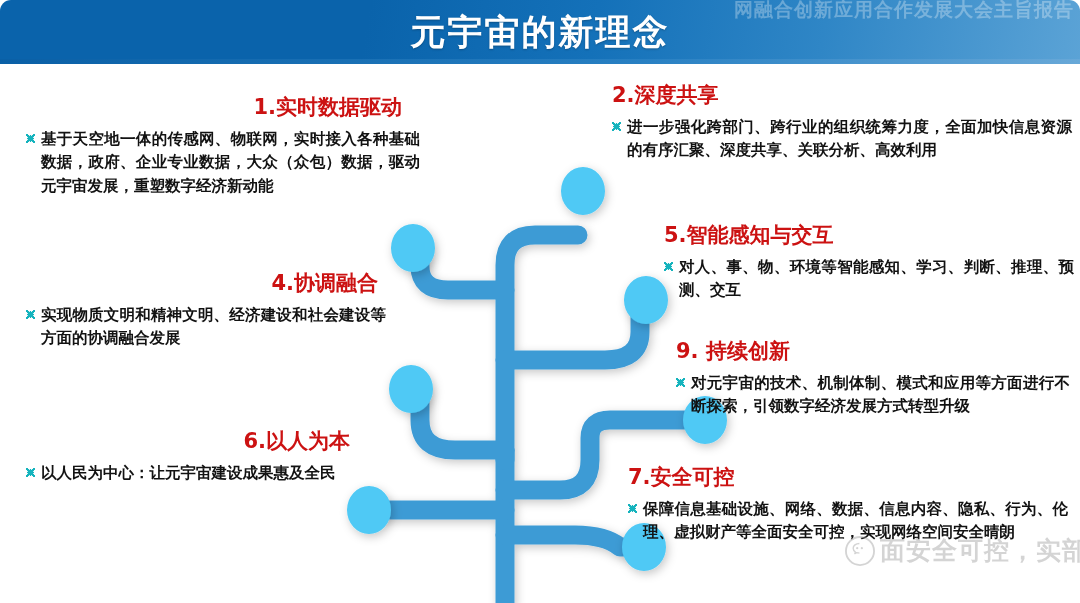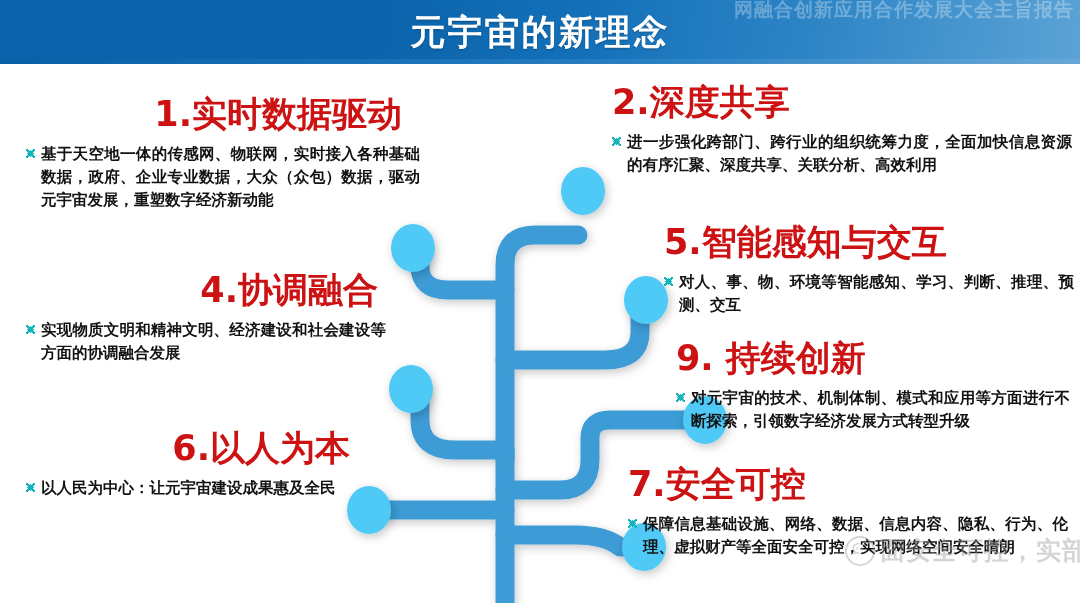--- a/index.html
+++ b/index.html
@@ -8,20 +8,21 @@
     background:#ffffff;
     font-family:"Liberation Sans","DejaVu Sans",sans-serif;
     overflow:hidden;
     position:relative;
   }
   #slide{
     position:relative;
     width:1080px;height:603px;
     background:#ffffff;
     overflow:hidden;
+    border-radius:11px;
   }
 
   
   #header{
     position:absolute;left:0;top:0;width:1080px;height:64px;
     background:linear-gradient(100deg,#0a63ab 0%,#0a63ab 34%,#1471b9 55%,#2f86c6 76%,#5ba3d6 100%);
     overflow:hidden;
   }
   #header:after{
     content:"";position:absolute;left:0;bottom:0;width:100%;height:5px;
@@ -48,21 +49,21 @@
   #tree{
     position:absolute;left:0;top:60px;width:1080px;height:543px;
     pointer-events:none;
   }
 
   
   .block{position:absolute;}
   .heading{
     color:#cc1212;
     font-weight:bold;
-    font-size:35px;
+    font-size:21px;
     line-height:1.05;
     white-space:nowrap;
     font-family:"DejaVu Sans","Liberation Sans",sans-serif;
   }
   .heading.right{text-align:left;}
   .heading.left{text-align:right;}
   .body{
     position:relative;
     color:#121212;
     font-weight:bold;

